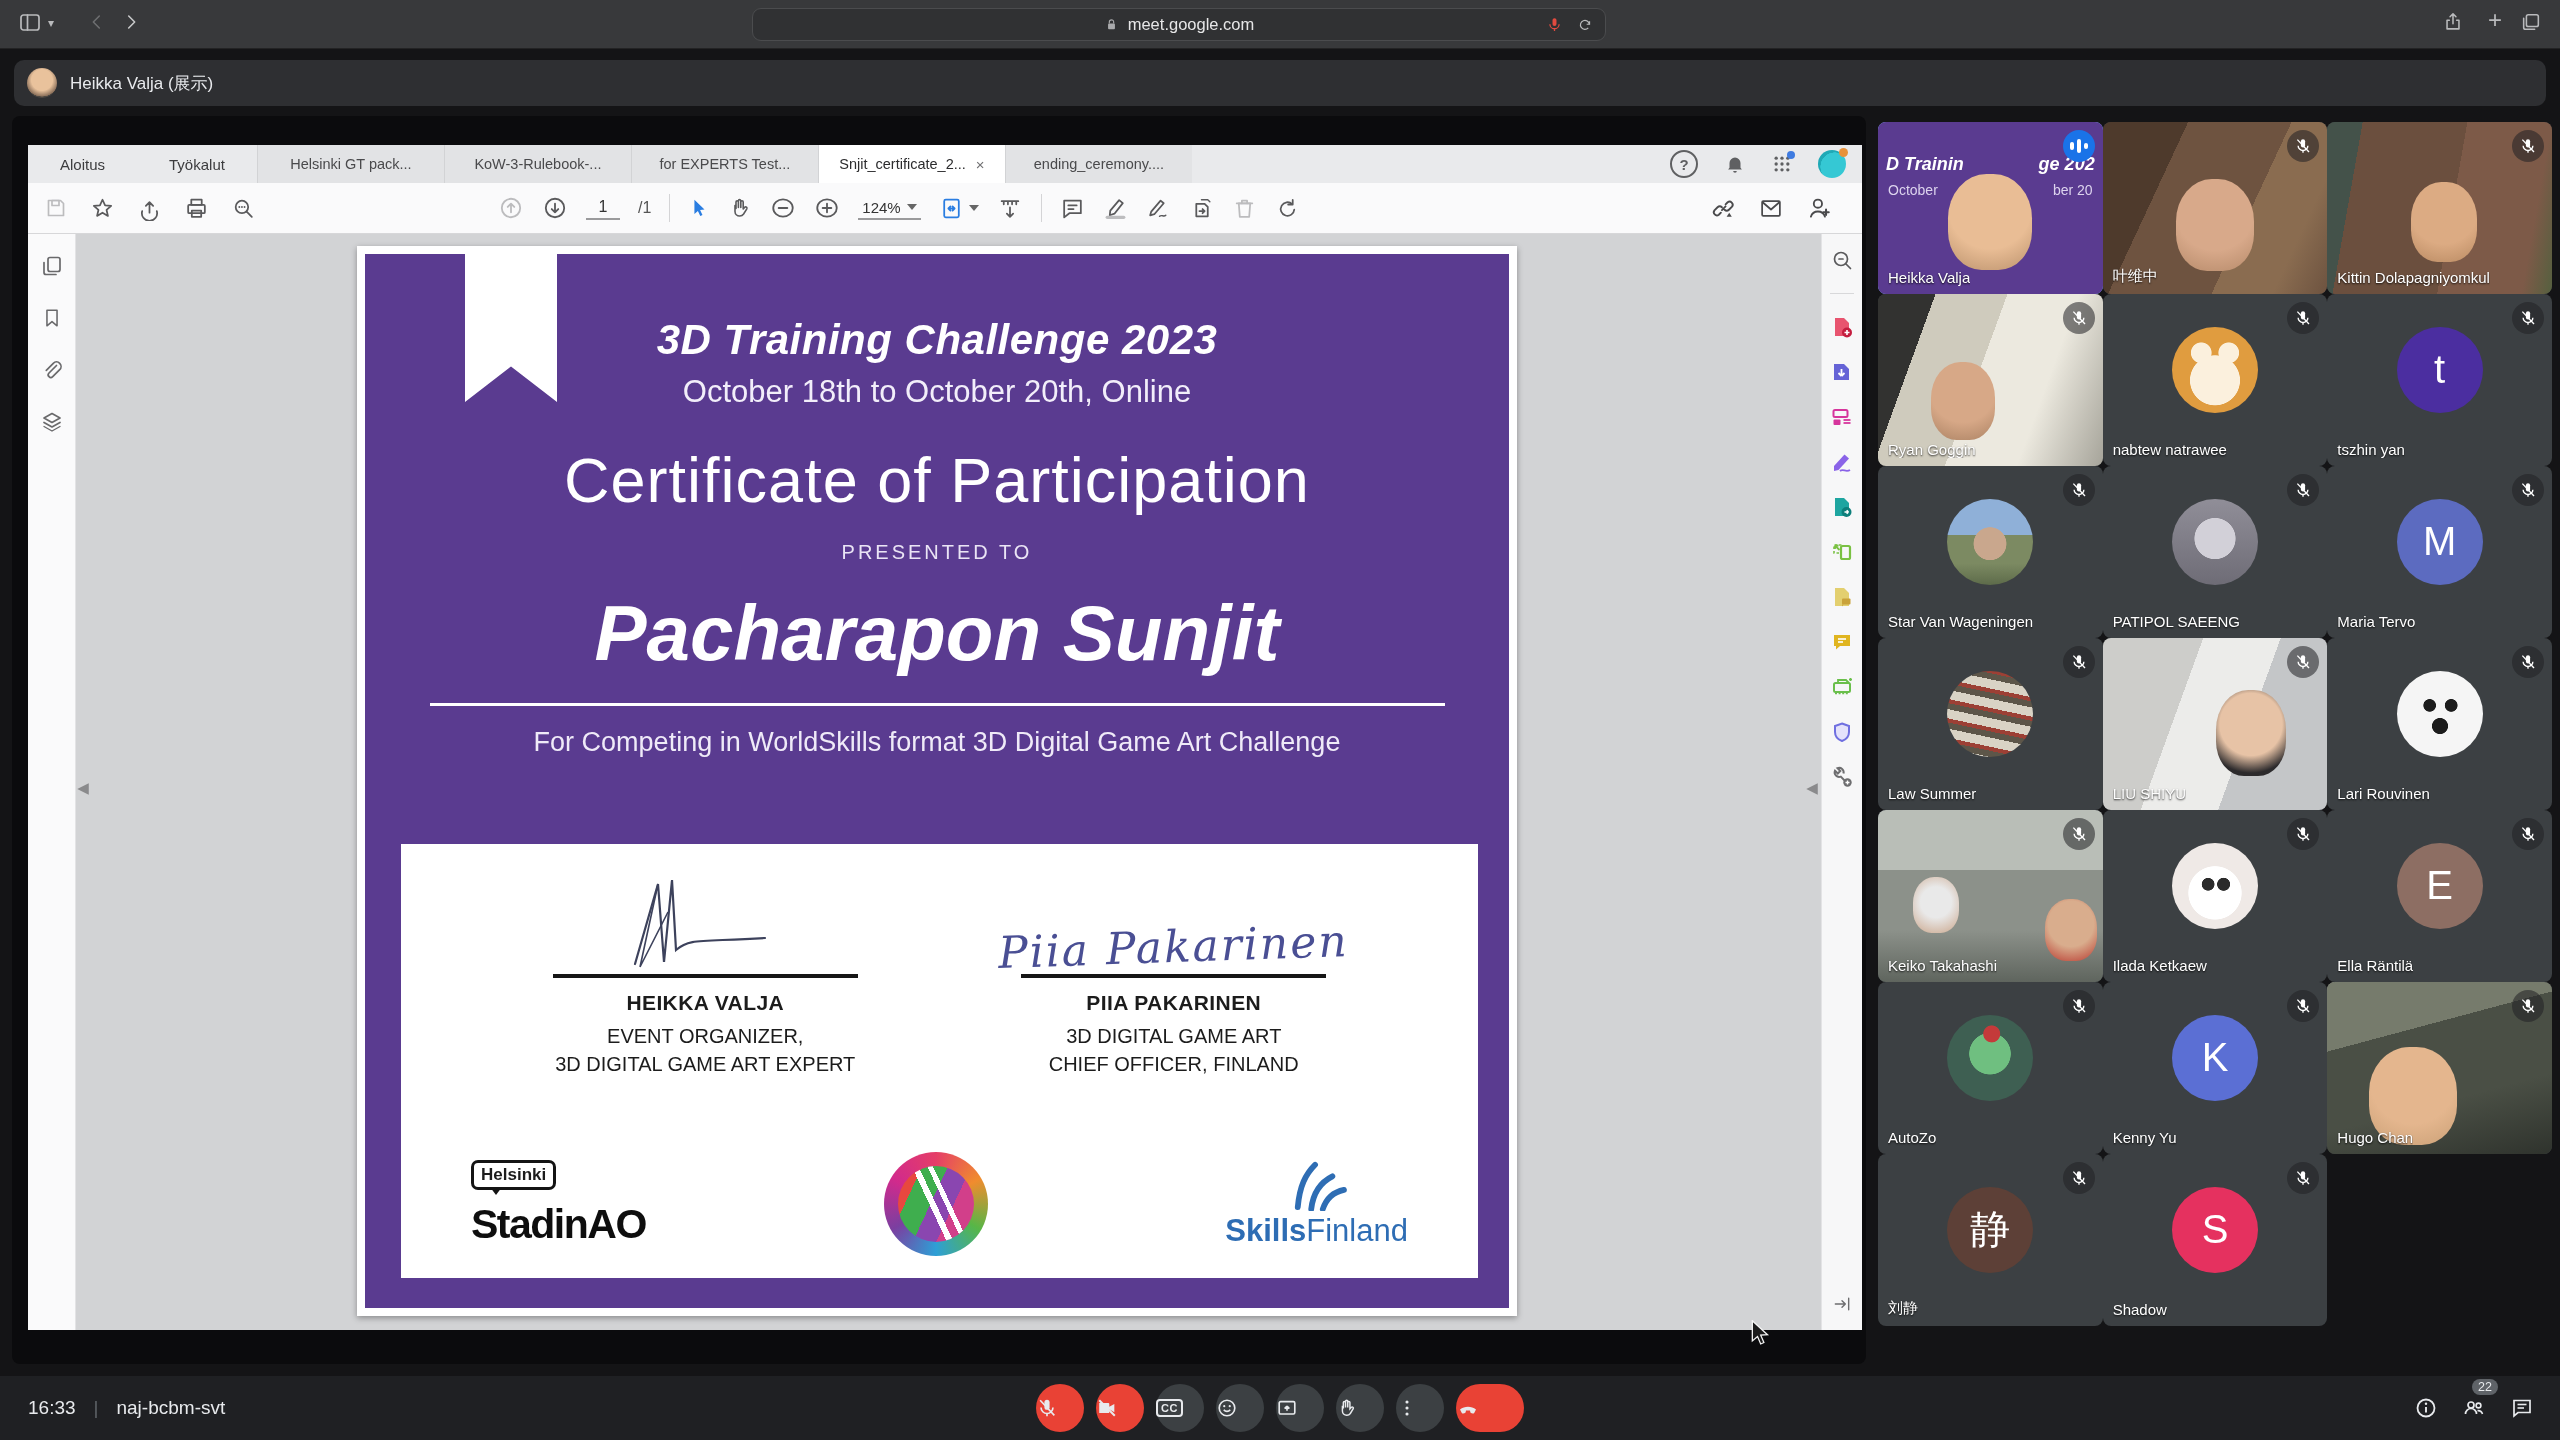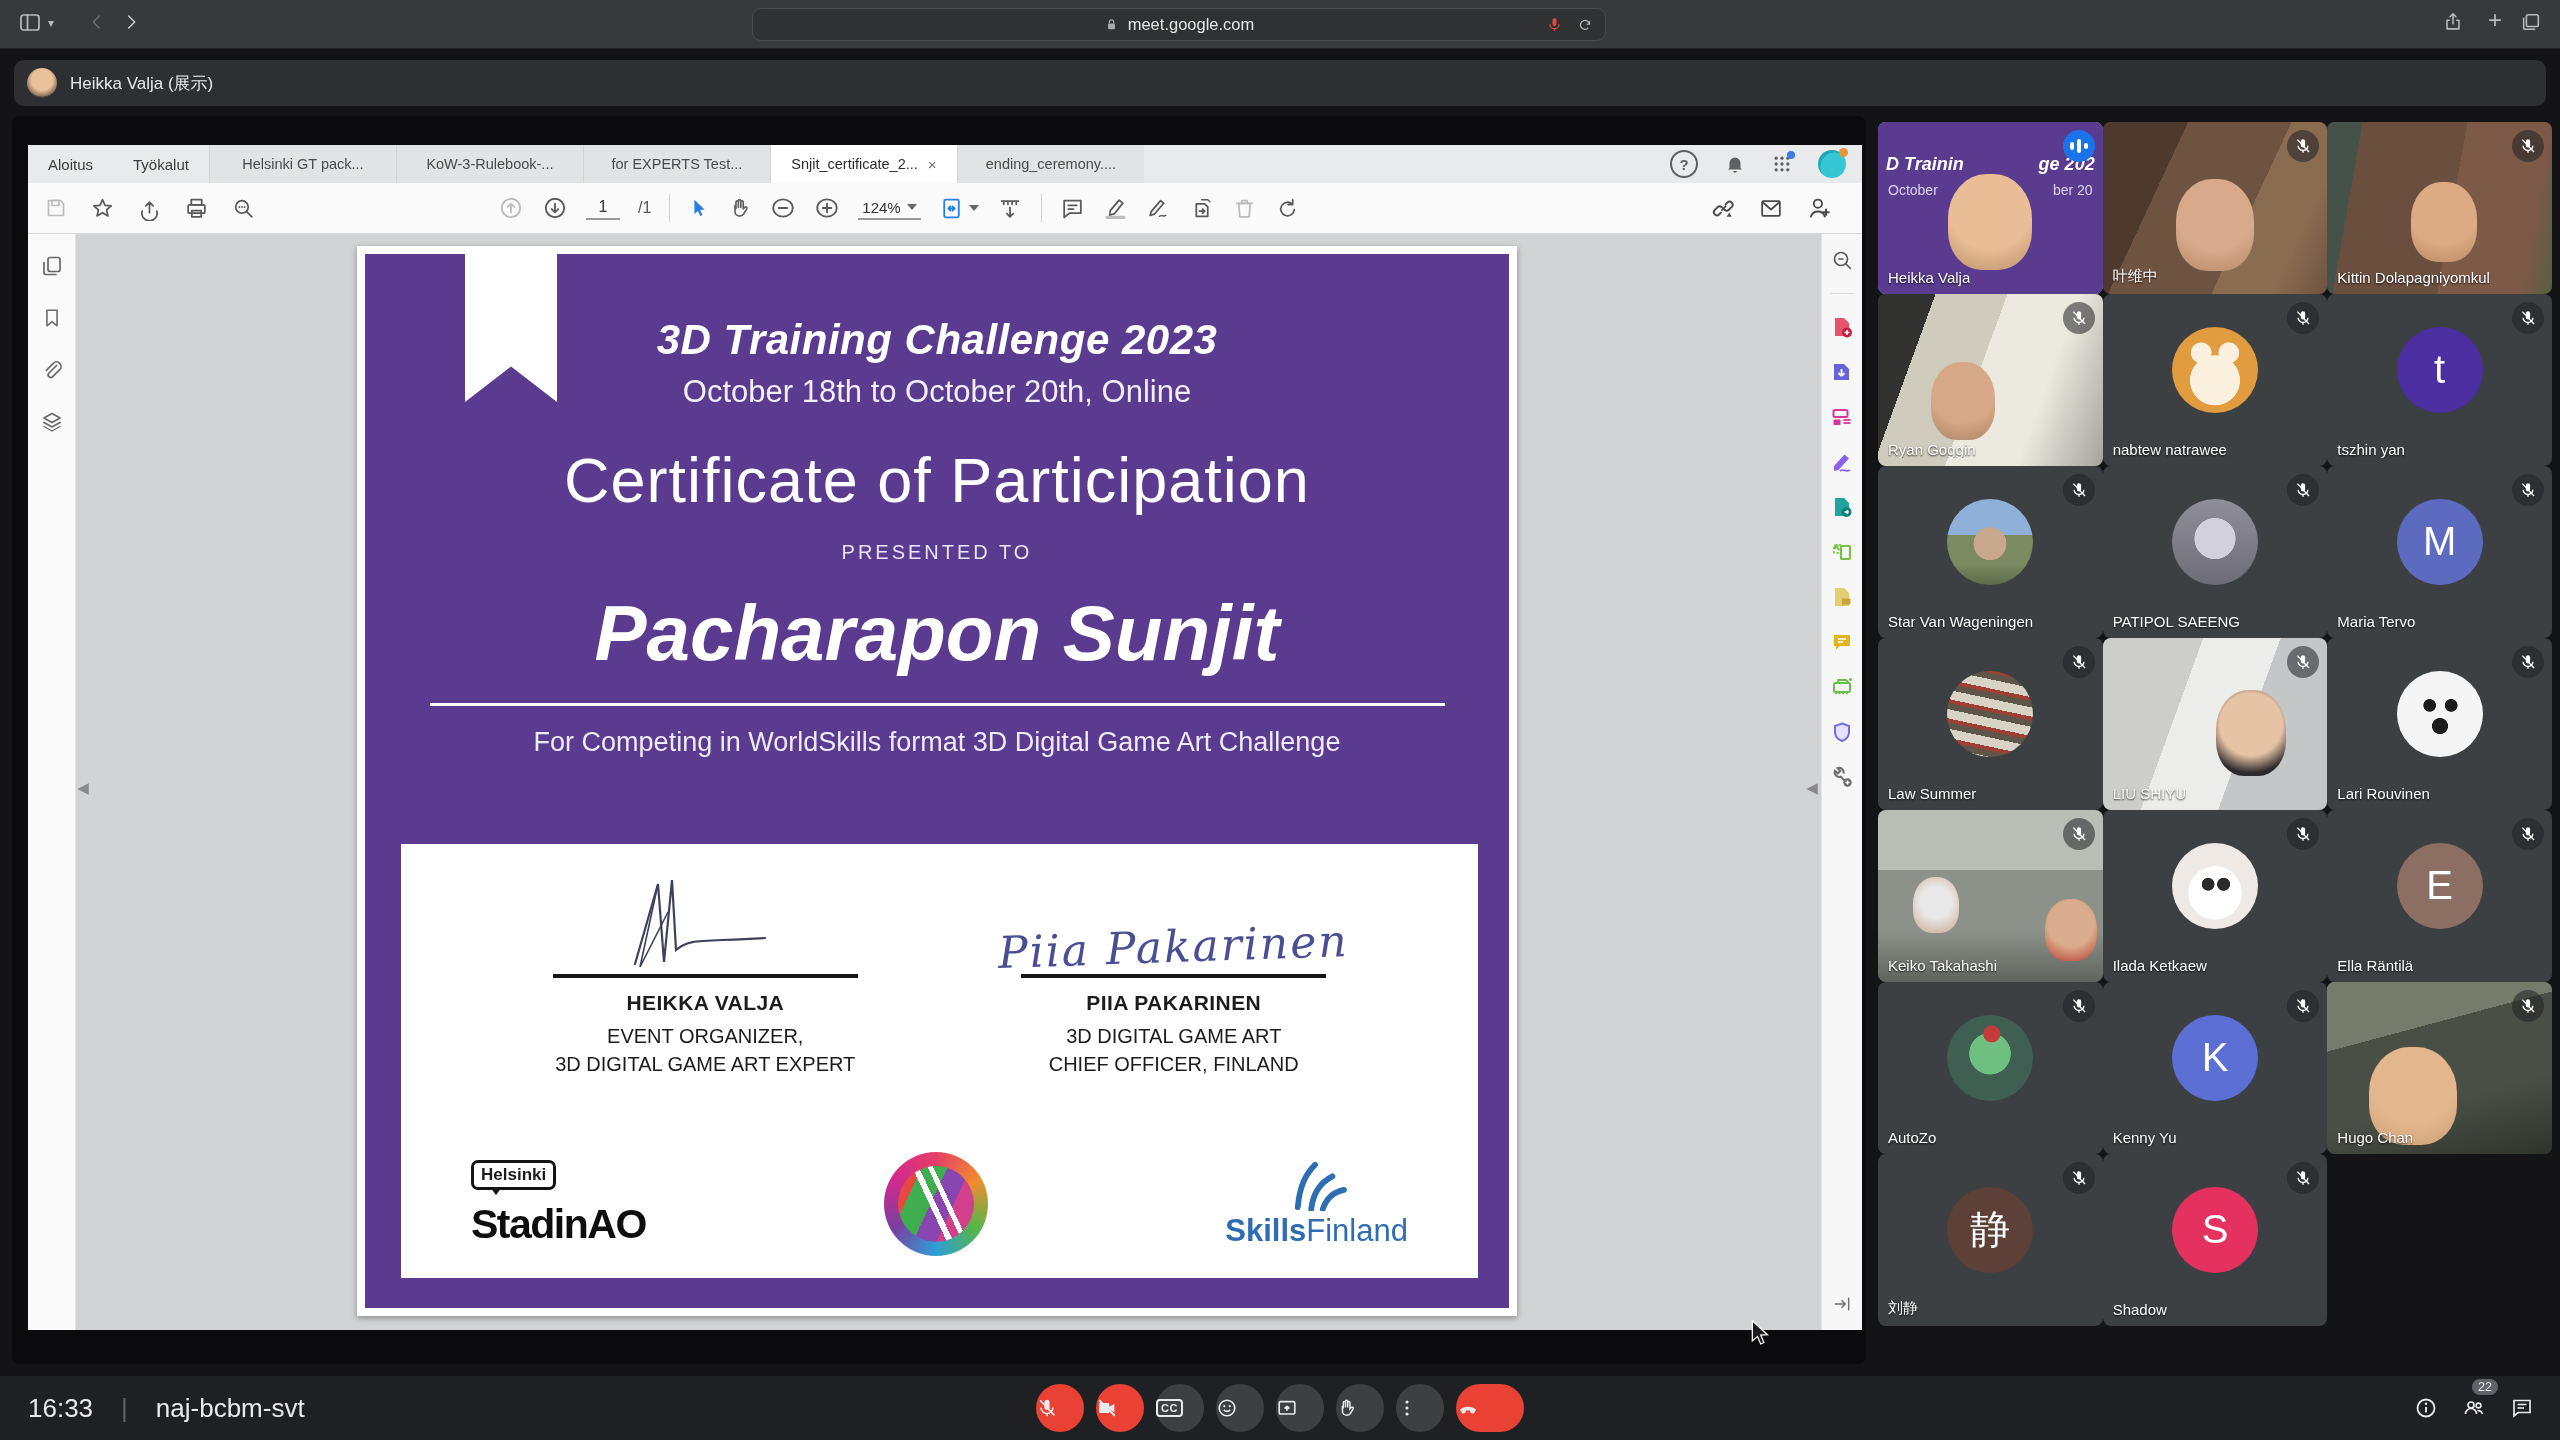--- a/index.html
+++ b/index.html
@@ -18,21 +18,21 @@
   
   .presenter-bar{position:absolute;left:14px;top:60px;width:2532px;height:46px;background:#2e2f32;border-radius:10px;
                  display:flex;align-items:center;gap:13px;padding-left:13px;box-sizing:border-box;color:#e8eaed;font-size:17px}
   .pav{width:30px;height:30px;border-radius:50%;background:radial-gradient(circle at 50% 40%,#e9c29c 45%,#8a6f5a 70%,#4c4742 71%)}
 
   
   .stage{position:absolute;left:12px;top:116px;width:1854px;height:1248px;background:#0b0b0d;border-radius:8px;overflow:hidden}
   .screen{position:absolute;left:16px;top:29px;width:1834px;height:1185px;background:#fff;display:flex;flex-direction:column}
 
   .tabbar{height:38px;background:#e9eaec;display:flex;align-items:stretch;font-size:15px;color:#3c3c3e;flex:none}
-  .menu-item{display:flex;align-items:center;padding:0 20px;cursor:default}
+  .menu-item{display:flex;align-items:center;padding:0 32px;cursor:default}
   .doc-tab{display:flex;align-items:center;justify-content:center;gap:10px;width:186px;border-left:1px solid #d2d3d5;
            background:#e2e3e5;white-space:nowrap;overflow:hidden;font-size:14.5px;color:#4a4a4c}
   .doc-tab.active{background:#fff;color:#2c2c2e;border-left:1px solid #d2d3d5}
   .tab-x{color:#707072;font-size:15px}
   .tab-right{margin-left:auto;display:flex;align-items:center;gap:26px;padding-right:16px;color:#5f6062}
   .helpc{width:24px;height:24px;border-radius:50%;border:2px solid #5f6062;display:flex;align-items:center;justify-content:center;
          font-size:15px;font-weight:bold}
   .appdot{position:relative}
   .appdot::after{content:"";position:absolute;right:-3px;top:-3px;width:8px;height:8px;border-radius:50%;background:#3f7be0}
   .tav{width:28px;height:28px;border-radius:50%;background:radial-gradient(circle at 60% 60%,#35c8d4 60%,#1fa9b6 61%);position:relative}
@@ -142,21 +142,21 @@
             radial-gradient(circle at 63% 40%,#1c1c1c 8%,transparent 9%),
             radial-gradient(circle at 50% 64%,#1c1c1c 11%,transparent 12%)}
   .p-cat{background-image:radial-gradient(circle at 42% 48%,#2b2b2b 9%,transparent 10%),
          radial-gradient(circle at 60% 48%,#2b2b2b 9%,transparent 10%),
          radial-gradient(circle at 50% 58%,#fff 40%,transparent 41%)}
   .p-anime{background-image:radial-gradient(circle at 52% 22%,#c43a3a 10%,transparent 11%),
            radial-gradient(circle at 50% 45%,#6fbf80 32%,transparent 33%)}
 
   
   .meetbar{position:absolute;left:0;bottom:0;width:2560px;height:64px;background:#1f2023;color:#e8eaed}
-  .meet-left{position:absolute;left:28px;top:0;height:64px;display:flex;align-items:center;gap:28px;font-size:26px}
+  .meet-left{position:absolute;left:28px;top:0;height:64px;display:flex;align-items:center;gap:18px;font-size:19px}
   .mdiv{color:#5f6368}
   .controls{position:absolute;left:50%;top:50%;transform:translate(-50%,-50%);display:flex;gap:12px;align-items:center}
   .ctl{width:48px;height:48px;border-radius:50%;background:#3c4043;display:flex;align-items:center;justify-content:flex-start;color:#e8eaed}
   .ctl.red{background:var(--meet-red)}
   .ctl.end{width:68px;border-radius:26px}
   .ccbox{border:2px solid #e8eaed;border-radius:4px;font-size:11px;font-weight:bold;padding:1px 3px;letter-spacing:.5px}
   .meet-right{position:absolute;right:26px;top:0;height:64px;display:flex;align-items:center;gap:24px;color:#e8eaed}
   .iwrap{position:relative;display:flex}
   .badge{position:absolute;top:-17px;right:-12px;background:#5f6368;color:#e8eaed;font-size:12.5px;border-radius:9px;padding:1px 6px}
 

